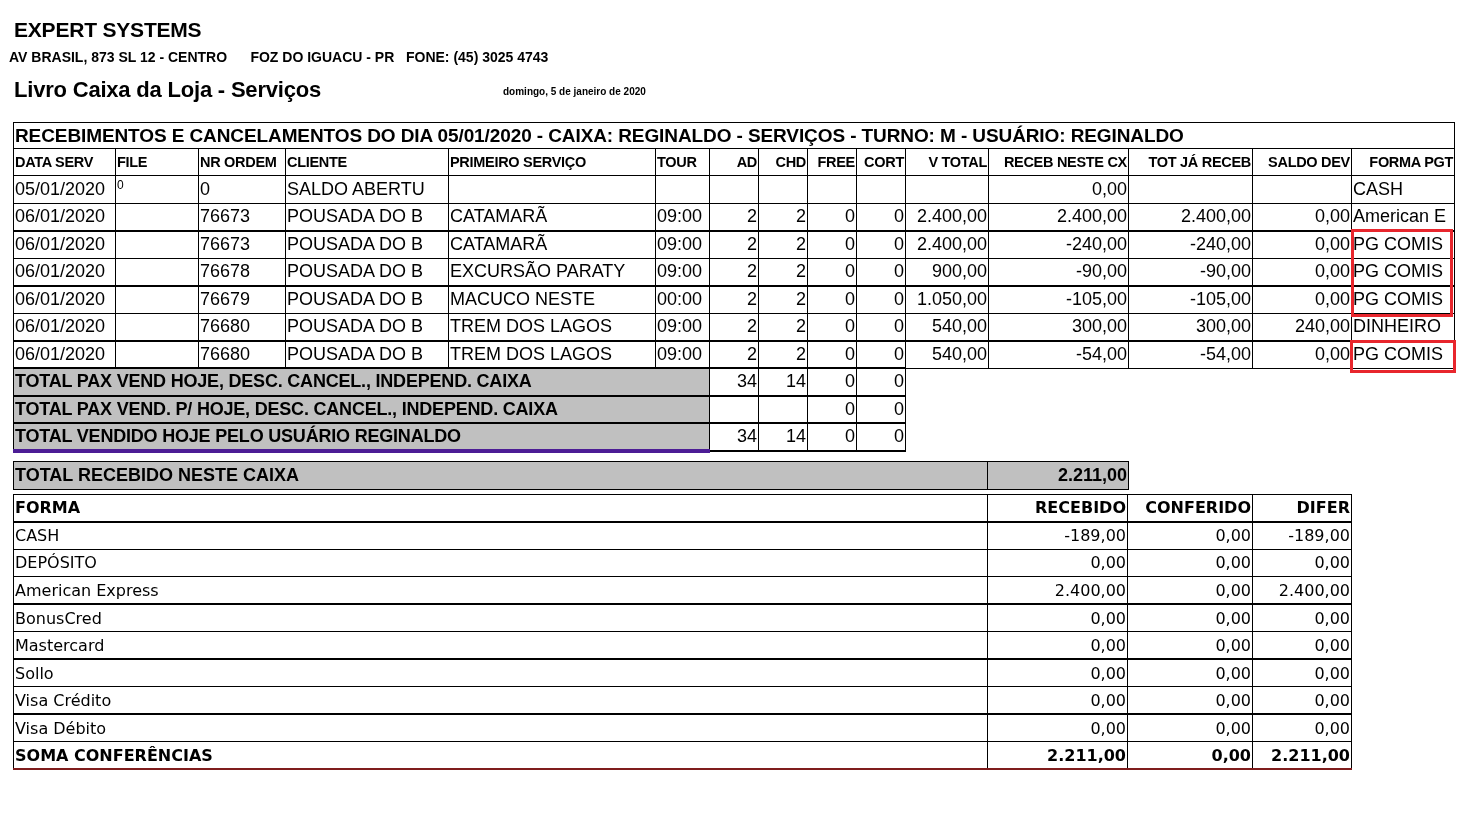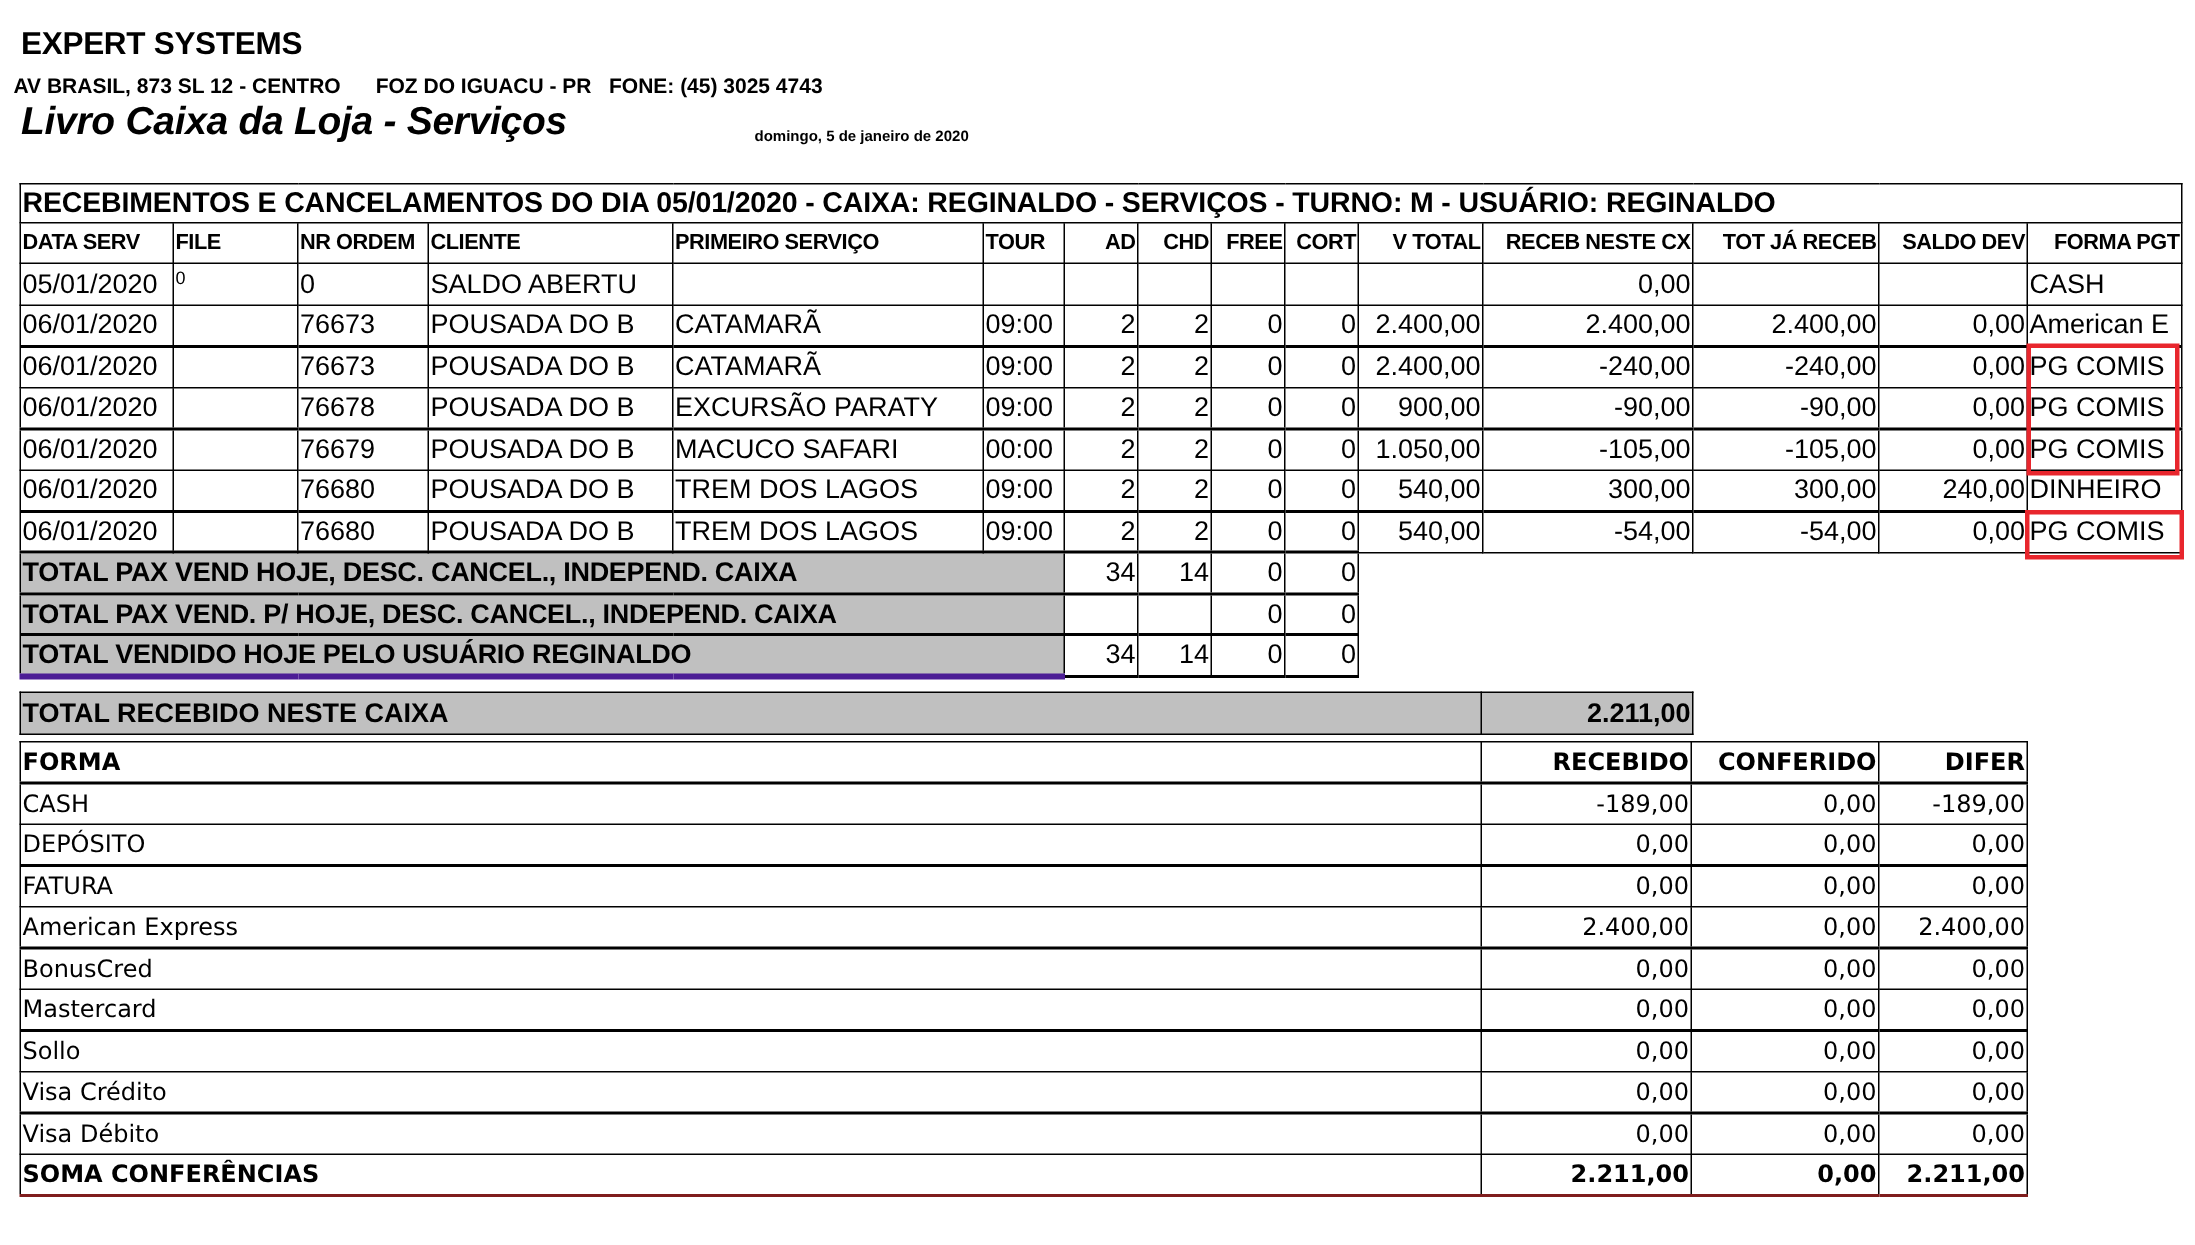--- a/index.html
+++ b/index.html
@@ -1,21 +1,21 @@
 <!DOCTYPE html>
 <html><head>
 <meta charset="utf-8">
 <style>
   * { box-sizing: border-box; margin: 0; padding: 0; }
   html, body { width: 1463px; height: 830px; background: #ffffff; overflow: hidden; }
   body { position: relative; font-family: "Liberation Sans", sans-serif; color: #000; }
 
   .company { position: absolute; left: 14px; top: 18px; font-size: 21px; font-weight: bold; letter-spacing: -0.2px; }
   .address { position: absolute; left: 9px; top: 49px; font-size: 14px; font-weight: bold; white-space: pre; }
-  .report-title { position: absolute; left: 14px; top: 65px; font-size: 26px; font-weight: bold; letter-spacing: -0.2px; font-style: italic; }
+  .report-title { position: absolute; left: 14px; top: 77px; font-size: 22px; font-weight: bold; letter-spacing: -0.2px; }
   .report-date { position: absolute; left: 503px; top: 86px; font-size: 10px; font-weight: bold; }
 
   table { border-collapse: collapse; table-layout: fixed; position: absolute; }
   td, th { border: 1px solid #000; overflow: hidden; white-space: nowrap; padding: 0 1px; }
 
   
   .main { left: 13px; top: 122px; width: 1441px; }
   .main .title-row td { height: 26px; font-size: 19px; font-weight: bold; padding-left: 1px; letter-spacing: -0.1px; margin-left: 22px; }
   .main .hdr-row th { height: 27px; font-size: 14.5px; font-weight: bold; text-align: left; vertical-align: middle; letter-spacing: -0.3px; }
   .main .hdr-row th.r { text-align: right; }
@@ -159,21 +159,21 @@
     <td class="r">-90,00</td>
     <td class="r">-90,00</td>
     <td class="r">0,00</td>
     <td>PG COMIS</td>
   </tr>
   <tr class="data-row thick-top">
     <td>06/01/2020</td>
     <td class="small"></td>
     <td>76679</td>
     <td>POUSADA DO B</td>
-    <td>MACUCO SAFARI</td>
+    <td>MACUCO NESTE</td>
     <td>00:00</td>
     <td class="r">2</td>
     <td class="r">2</td>
     <td class="r">0</td>
     <td class="r">0</td>
     <td class="r">1.050,00</td>
     <td class="r">-105,00</td>
     <td class="r">-105,00</td>
     <td class="r">0,00</td>
     <td>PG COMIS</td>
@@ -272,26 +272,20 @@
     <td class="r">-189,00</td>
     <td class="r">0,00</td>
     <td class="r">-189,00</td>
   </tr>
   <tr>
     <td>DEPÓSITO</td>
     <td class="r">0,00</td>
     <td class="r">0,00</td>
     <td class="r">0,00</td>
   </tr>
-  <tr class="thick-top">
-    <td>FATURA</td>
-    <td class="r">0,00</td>
-    <td class="r">0,00</td>
-    <td class="r">0,00</td>
-  </tr>
   <tr>
     <td>American Express</td>
     <td class="r">2.400,00</td>
     <td class="r">0,00</td>
     <td class="r">2.400,00</td>
   </tr>
   <tr class="thick-top">
     <td>BonusCred</td>
     <td class="r">0,00</td>
     <td class="r">0,00</td>

